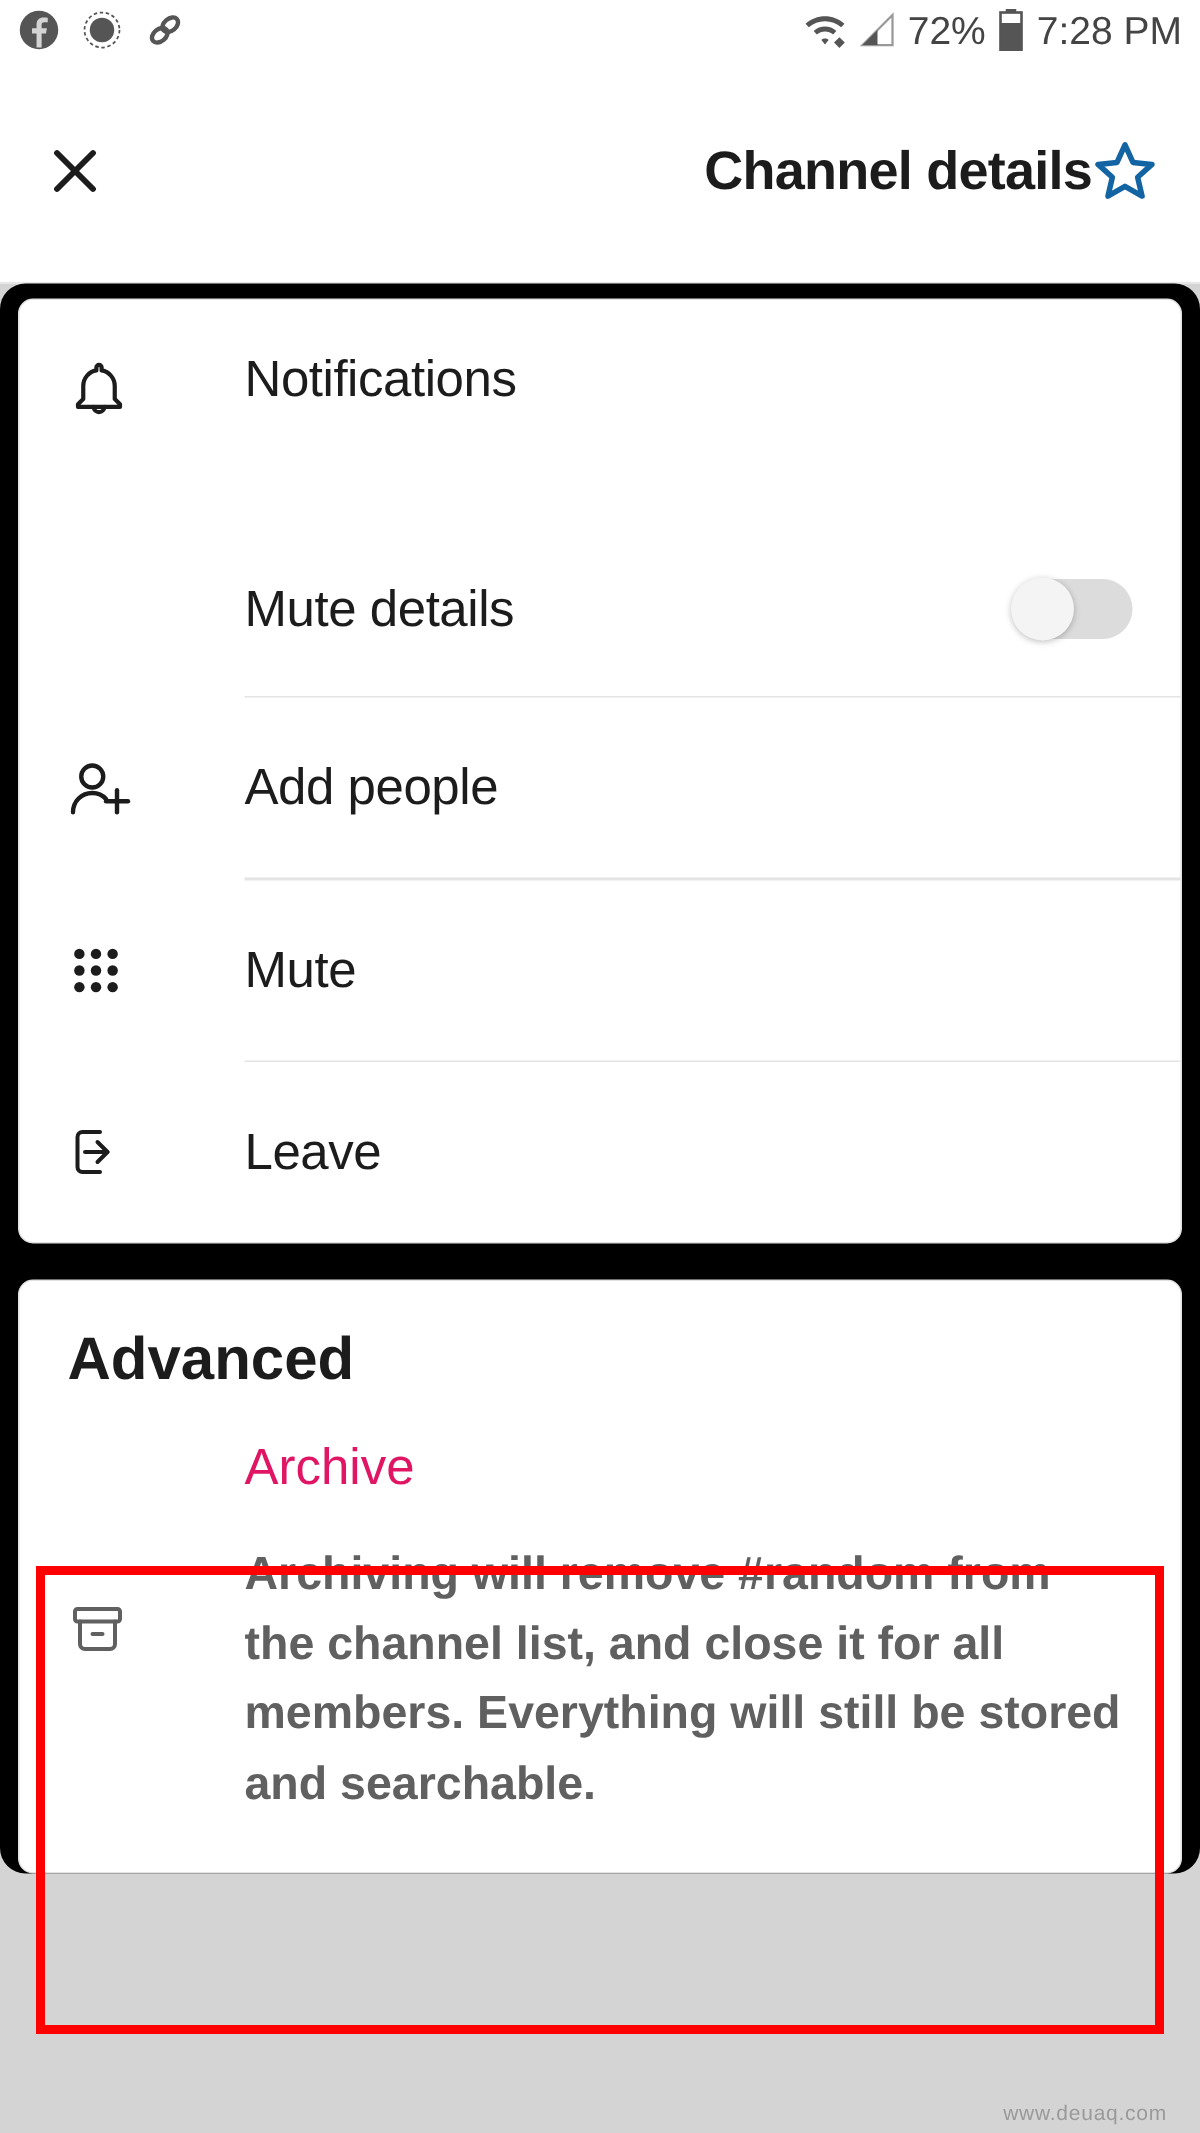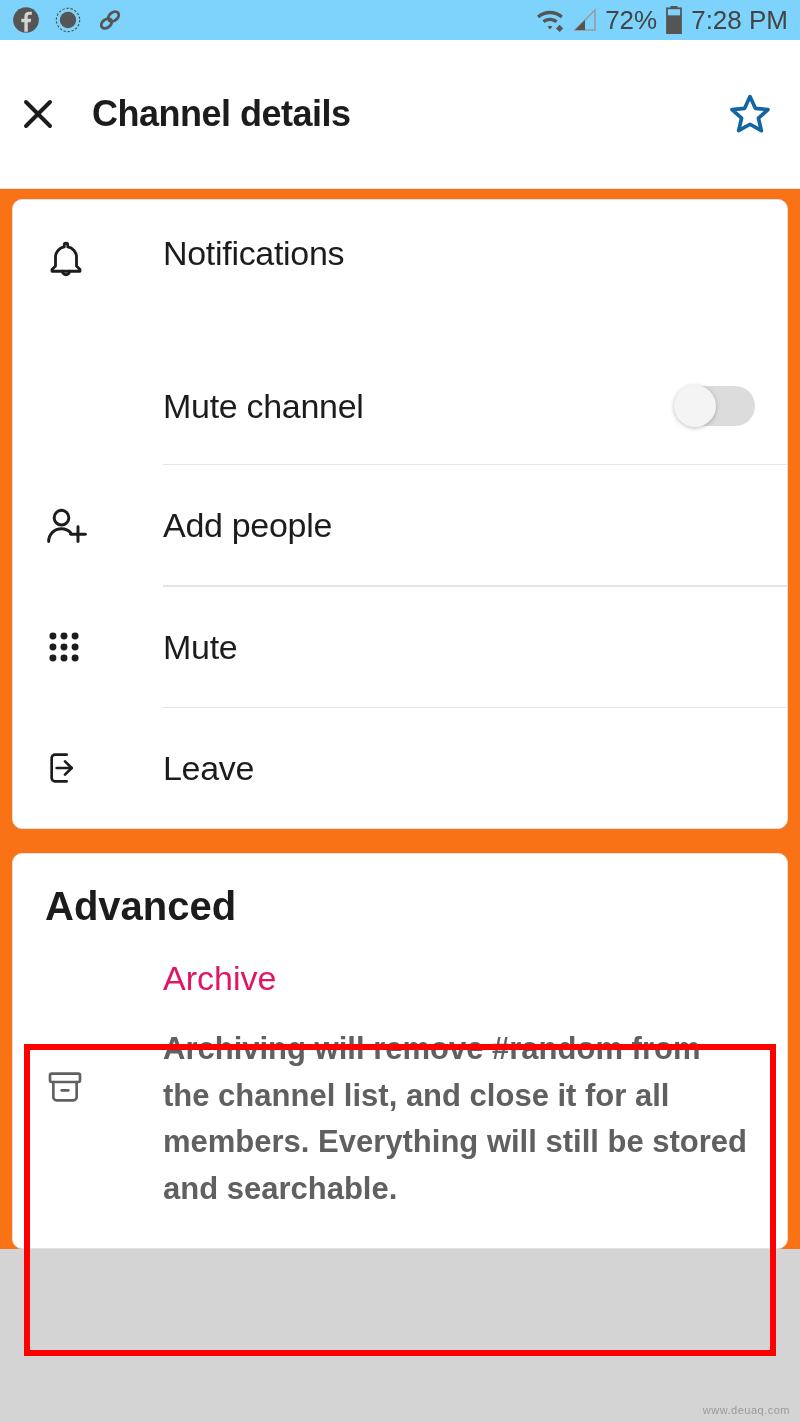--- a/index.html
+++ b/index.html
@@ -8,55 +8,57 @@
       height: 1422px;
       font-family: -apple-system, BlinkMacSystemFont, "Segoe UI", Helvetica, Arial, sans-serif;
       background: #d4d4d4;
       overflow: hidden;
       position: relative;
     }
 
     
     .status-bar {
       height: 40px;
-      background: #7dd3fc;
+      background: #ffffff;
       display: flex;
       align-items: center;
       justify-content: space-between;
       padding: 18px 12px;
       color: #555;
     }
     .status-left { display: flex; align-items: center; gap: 14px; }
     .status-right { display: flex; align-items: center; gap: 8px; font-size: 26px; font-weight: 500; color: #444; }
     .status-right svg { vertical-align: middle; }
 
     
     .header {
       background: #fff;
       height: 149px;
       display: flex;
       align-items: center;
-      padding: 0 28px 0 20px;
+      padding: 0 28px 0 32px;
       border-bottom: 1px solid #e6e6e6;
+      text-align: right;
     }
     .header-title {
       font-size: 36px;
       font-weight: 800;
       color: #1d1c1d;
       margin-left: 36px;
       flex: 1;
       letter-spacing: -0.5px;
     }
     .close-x { width: 36px; height: 36px; cursor: pointer; }
     .star-btn { width: 44px; height: 44px; cursor: pointer; }
 
     
     .content {
       padding: 10px 12px 0 12px;
-      background: #f97316;
+      background: #000000;
+      border-radius: 17px;
     }
 
     .card {
       background: #fff;
       border: 1px solid #e2e2e2;
       border-radius: 10px;
       margin-bottom: 24px;
     }
 
     .row {
@@ -152,22 +154,22 @@
 
     .highlight-box {
       position: absolute;
       border: 6px solid #ff0000;
       pointer-events: none;
     }
 
     .watermark {
       position: absolute;
       bottom: 6px;
-      right: 10px;
-      font-size: 11px;
+      right: 22px;
+      font-size: 14px;
       color: #9a9a9a;
       letter-spacing: 0.5px;
     }
   </style>
 </head>
 <body>
 
 <div class="status-bar">
   <div class="status-left">
     <svg width="28" height="28" viewBox="0 0 24 24" fill="#555">
@@ -228,21 +230,21 @@
             <path d="M10 19a2 2 0 0 0 4 0"></path>
           </svg>
       </div>
       <div class="row-body">
         <div class="row-title">Notifications</div>
       </div>
     </div>
 
     <div class="row mute-row">
       <div class="row-body">
-        <div class="row-title">Mute channel</div>
+        <div class="row-title">Mute details</div>
         <div class="toggle">
           <div class="toggle-knob"></div>
         </div>
       </div>
     </div>
 
     <div class="divider"></div>
 
     <div class="row">
       <div class="icon-slot">

